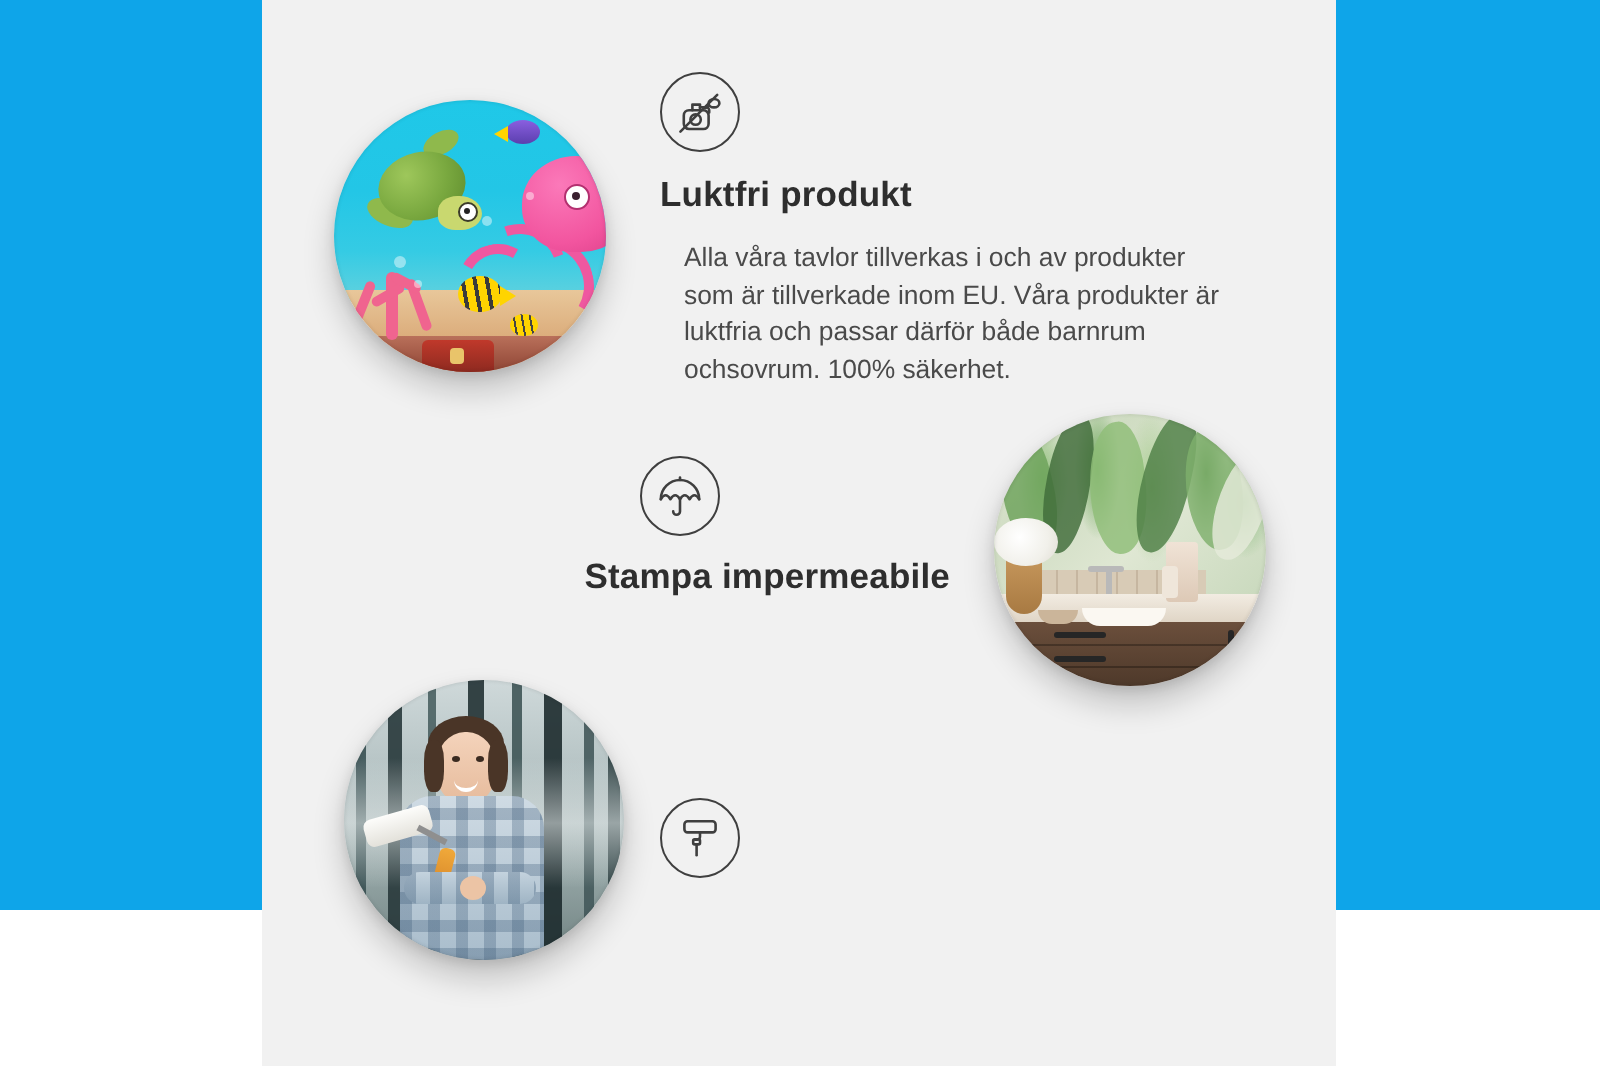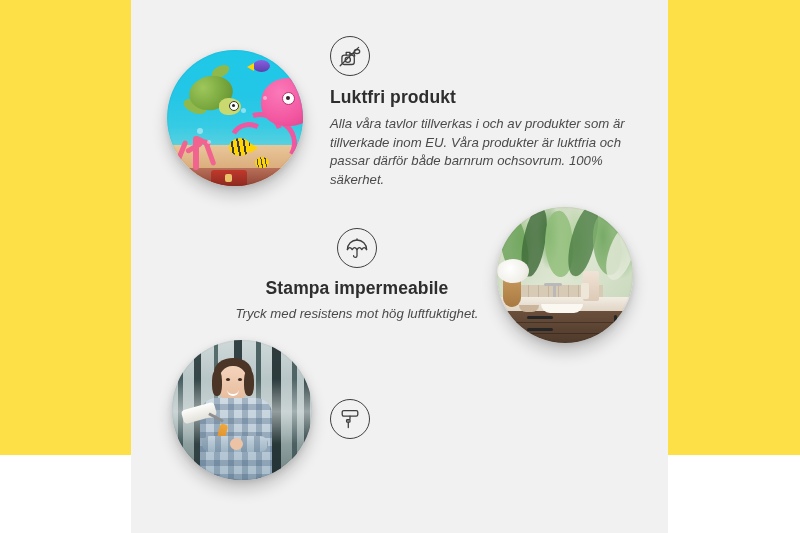--- a/index.html
+++ b/index.html
@@ -11,21 +11,21 @@
     height: 533px;
     background: #ffffff;
     font-family: "Liberation Sans", sans-serif;
     overflow: hidden;
   }
 
   .stage {
     position: relative;
     width: 800px;
     height: 455px;
-    background: #fde047;
+    background: #0ea5e9;
   }
 
   
   .panel {
     position: absolute;
     left: 131px;
     top: 0;
     width: 537px;
     height: 533px;
     background: #f1f1f1;
@@ -347,31 +347,30 @@
     font-size: 17.5px;
     font-weight: bold;
     color: #2e2e2e;
     letter-spacing: .1px;
     margin: 0;
   }
   .f-desc {
     font-size: 13.2px;
     line-height: 1.42;
     color: #4a4a4a;
-    margin: 0;
-    font-style: italic;
+    margin: 12px;
   }
 
   
   #feature-odourless { left: 330px; top: 36px; width: 300px; }
   #feature-odourless .icon-circle { margin-bottom: 11px; }
   #feature-odourless .f-title { margin-bottom: 7px; }
 
   
-  #feature-waterproof { left: 222px; top: 228px; width: 270px; text-align: center; }
+  #feature-waterproof { left: 205px; top: 228px; width: 270px; text-align: right; }
   #feature-waterproof .icon-circle { margin: 0 auto 10px auto; }
   #feature-waterproof .f-title { margin-bottom: 6px; }
 
   
   #feature-mounting { left: 330px; top: 399px; width: 250px; }
   #feature-mounting .icon-circle { margin-bottom: 10px; }
   #feature-mounting .f-title { margin-bottom: 5px; }
 </style>
 </head>
 <body>
@@ -493,21 +492,20 @@
       <svg width="26" height="26" viewBox="0 0 26 26" aria-hidden="true">
         <g fill="none" stroke="#3f3f3f" stroke-width="1.3" stroke-linecap="round" stroke-linejoin="round">
           <path d="M3.4 14.6a9.6 9.6 0 0 1 19.2 0"></path>
           <path d="M3.4 14.6c1.6-2.6 3.2-2.6 4.8 0 1.6-2.6 3.2-2.6 4.8 0 1.6-2.6 3.2-2.6 4.8 0 1.6-2.6 3.2-2.6 4.8 0"></path>
           <path d="M13 14.6v6.1a1.7 1.7 0 0 1-3.4 0"></path>
           <path d="M13 5v-1.2"></path>
         </g>
       </svg>
     </div>
     <p class="f-title">Stampa impermeabile</p>
-    <p class="f-desc">Tryck med resistens mot hög luftfuktighet.</p>
   </div>
 
   <div class="feature" id="feature-mounting">
     <div class="icon-circle">
       <svg width="26" height="26" viewBox="0 0 26 26" aria-hidden="true">
         <g fill="none" stroke="#3f3f3f" stroke-width="1.3" stroke-linecap="round" stroke-linejoin="round">
           <rect x="5.2" y="4.6" width="15.6" height="5.6" rx="1.6"></rect>
           <path d="M13 10.2v2.2a1.5 1.5 0 0 1-1.5 1.5h-.9"></path>
           <rect x="9.6" y="13.6" width="3.4" height="2.6" rx=".7"></rect>
           <path d="M11.3 16.2v5.4"></path>

